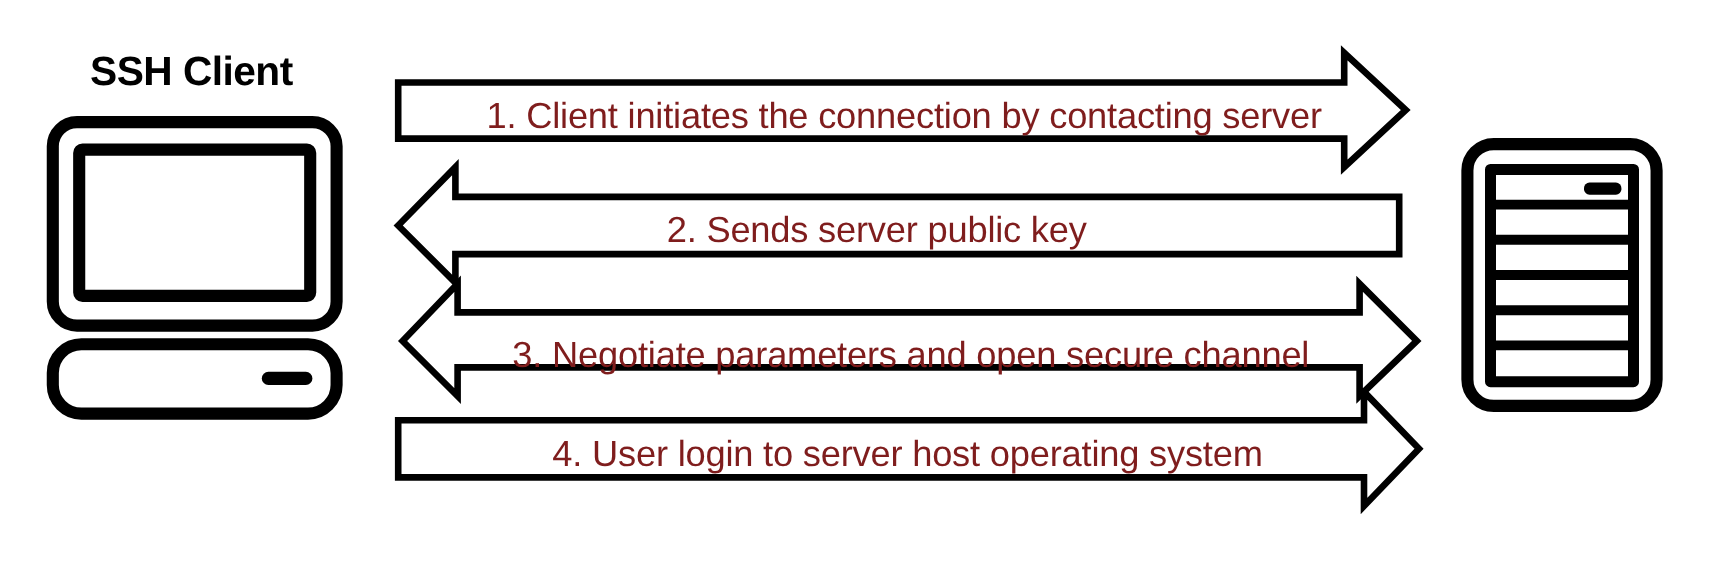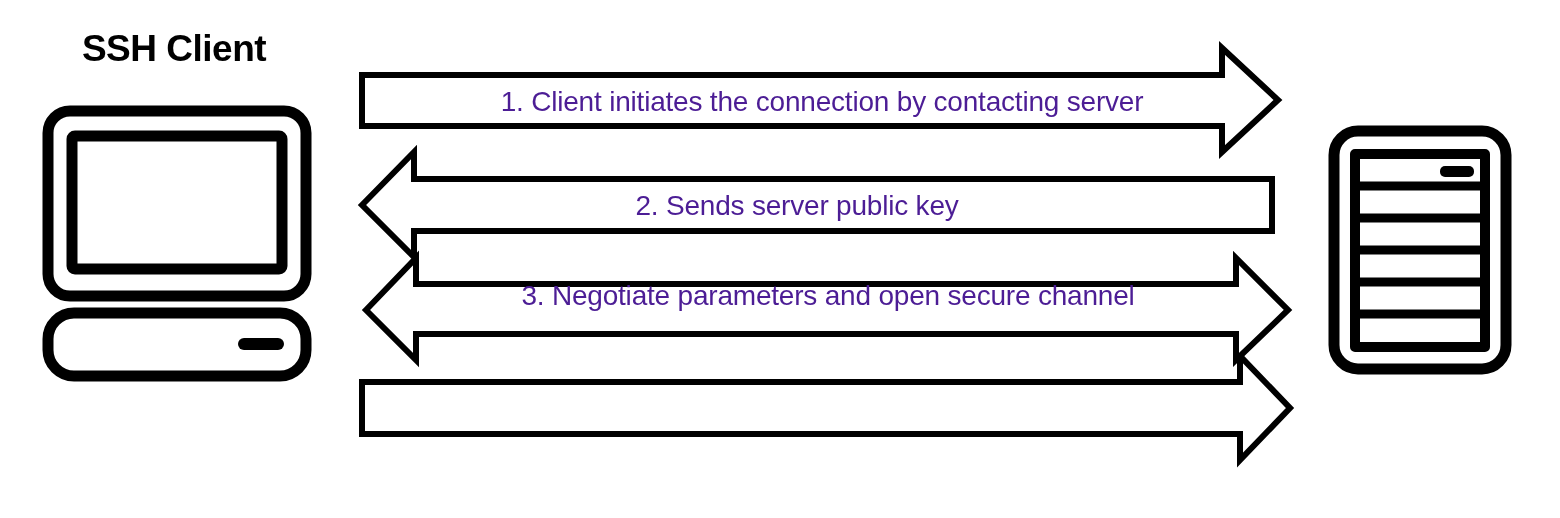--- a/index.html
+++ b/index.html
@@ -30,39 +30,39 @@
     position: absolute;
     font-size: 37px;
     font-weight: bold;
     color: #000000;
     letter-spacing: -0.5px;
     white-space: nowrap;
     text-align: center;
   }
   #client-title {
     left: 0px;
-    top: 28px;
+    top: 44px;
     width: 348px;
   }
   #server-title {
     left: 1232px;
     top: 28px;
     width: 328px;
   }
   .arrow-label {
     position: absolute;
-    font-size: 28px;
-    color: #4c1d95;
+    font-size: 33px;
+    color: #7f1d1d;
     white-space: nowrap;
     text-align: center;
     letter-spacing: -0.2px;
   }
   #label-1 { left: 362px; top: 86px;  width: 920px; }
   #label-2 { left: 342px; top: 190px; width: 910px; }
-  #label-3 { left: 368px; top: 280px; width: 920px; }
+  #label-3 { left: 368px; top: 304px; width: 920px; }
   #label-4 { left: 362px; top: 394px; width: 926px; }
 </style>
 </head>
 <body>
 
 <div id="diagram">
 
   <div class="endpoint-title" id="client-title">SSH Client</div>
 
 
@@ -102,14 +102,15 @@
 
     <polygon fill="#ffffff" stroke="#000000" stroke-width="6" stroke-linejoin="miter" points="362,75 1222,75 1222,48 1278,100 1222,152 1222,126 362,126"></polygon>
   </svg>
 
   <div class="arrow-label" id="label-1">1. Client initiates the connection by contacting server</div>
 
   <div class="arrow-label" id="label-2">2. Sends server public key</div>
 
   <div class="arrow-label" id="label-3">3. Negotiate parameters and open secure channel</div>
 
+  <div class="arrow-label" id="label-4">4. User login to server host operating system</div>
 
 </div>
 
 </body></html>

